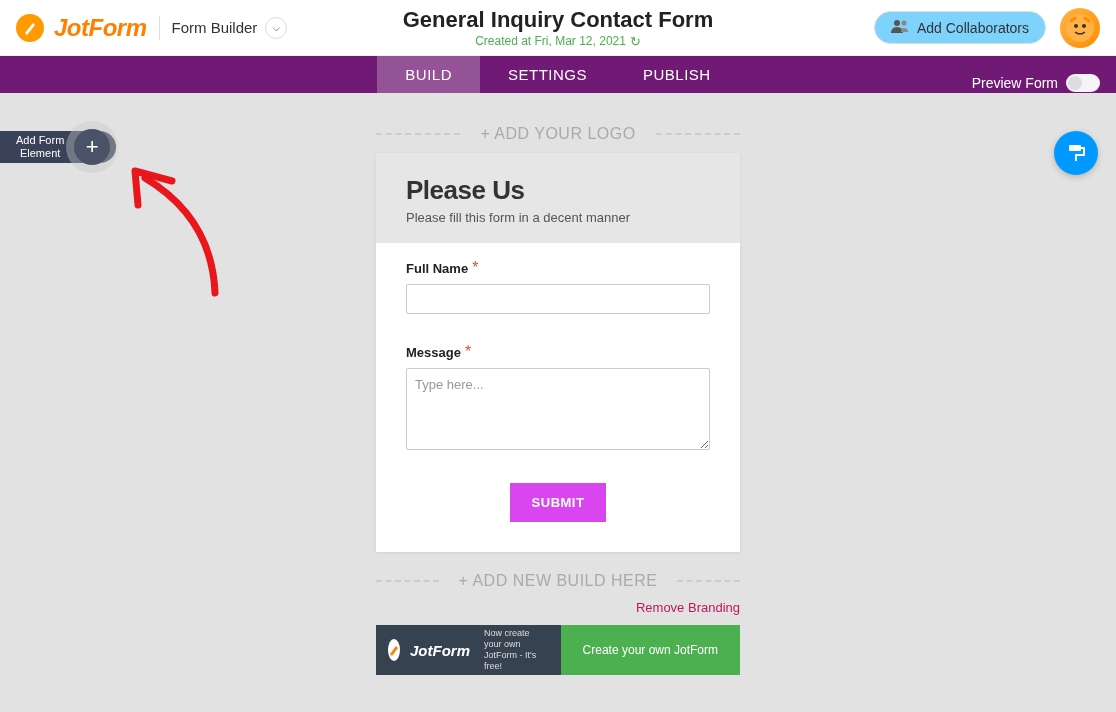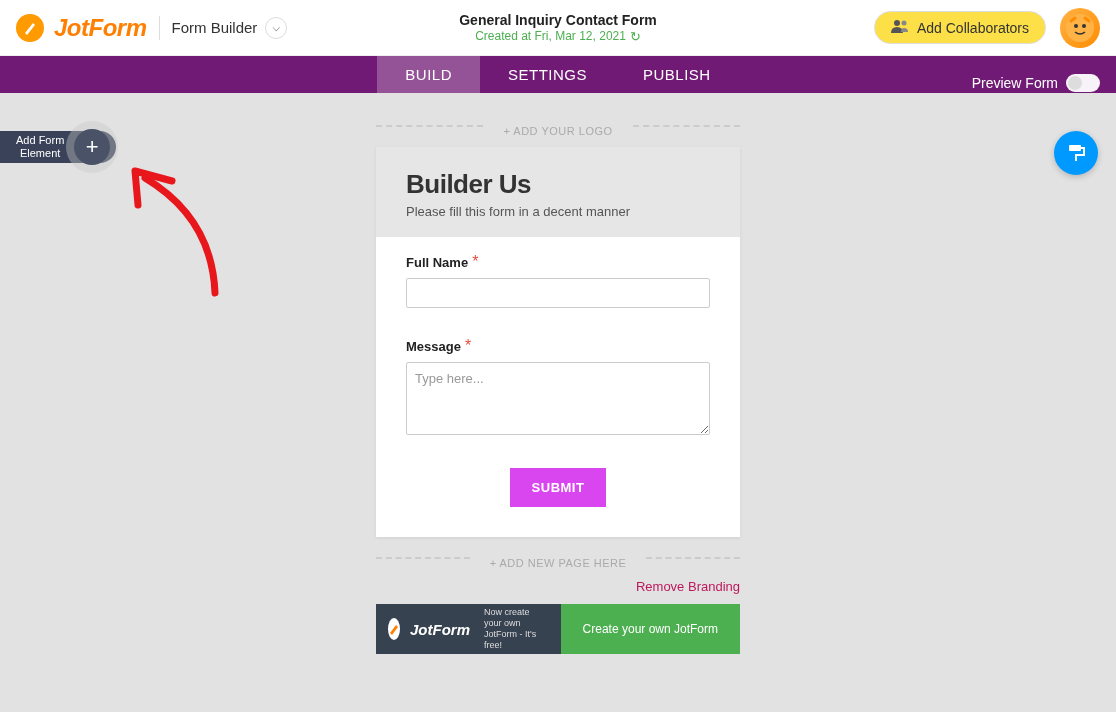--- a/index.html
+++ b/index.html
@@ -9,26 +9,26 @@
     .header { height: 56px; background: #fff; border-bottom: 1px solid #eee; display: flex; align-items: center; padding: 0 16px; position: relative; }
     .logo-area { display: flex; align-items: center; gap: 10px; }
     .logo-icon { width: 28px; height: 28px; background: #ff9a00; border-radius: 50%; display: flex; align-items: center; justify-content: center; position: relative; }
     .logo-icon svg { display: block; }
     .logo-text { font-size: 24px; font-weight: 700; color: #ff7f00; font-style: italic; letter-spacing: -0.5px; }
     .divider-v { width: 1px; height: 24px; background: #ddd; margin: 0 12px; }
     .form-builder-label { font-size: 15px; color: #333; }
     .chevron-btn { width: 22px; height: 22px; border: 1px solid #ddd; border-radius: 50%; display: flex; align-items: center; justify-content: center; margin-left: 8px; font-size: 10px; color: #666; background: #fff; cursor: pointer; }
     
     .header-center { position: absolute; left: 50%; transform: translateX(-50%); text-align: center; }
-    .form-title { font-size: 14px; font-weight: 600; color: #222; text-align: center; }
+    .form-title { font-size: 22px; font-weight: 600; color: #222; text-align: center; }
     .created-at { font-size: 12px; color: #4caf50; display: flex; align-items: center; justify-content: center; gap: 4px; margin-top: 1px; }
     .revert-icon { font-size: 13px; }
     
     .header-right { margin-left: auto; display: flex; align-items: center; gap: 14px; }
-    .collab-btn { display: flex; align-items: center; gap: 8px; padding: 7px 16px; border: 1px solid #ddd; border-radius: 20px; background: #fde047; cursor: pointer; font-size: 14px; color: #333; }
+    .collab-btn { display: flex; align-items: center; gap: 8px; padding: 7px 16px; border: 1px solid #ddd; border-radius: 20px; background: #7dd3fc; cursor: pointer; font-size: 14px; color: #333; }
     .avatar { width: 40px; height: 40px; border-radius: 50%; background: linear-gradient(135deg, #ffb347, #ff8c00); display: flex; align-items: center; justify-content: center; font-size: 22px; }
     
     
     .tabbar { height: 37px; background: #701a75; display: flex; align-items: stretch; position: relative; }
     .tabs { display: flex; margin: 0 auto; }
     .tab { padding: 0 28px; display: flex; align-items: center; color: #fff; font-size: 15px; font-weight: 500; letter-spacing: 0.5px; cursor: pointer; }
     .tab.active { background: rgba(255,255,255,0.25); }
     .preview-area { position: absolute; right: 16px; top: 8px; height: 100%; display: flex; align-items: center; gap: 8px; color: #fff; font-size: 14px; }
     .toggle { width: 34px; height: 18px; background: rgba(255,255,255,0.95); border-radius: 10px; position: relative; cursor: pointer; }
     .toggle::after { content: ''; width: 14px; height: 14px; background: #ddd; border-radius: 50%; position: absolute; left: 2px; top: 2px; }
@@ -37,36 +37,36 @@
     .canvas { background: #e2e2e2; height: calc(712px - 56px - 37px); position: relative; overflow: hidden; }
     
     .add-element { position: absolute; left: 0; top: 38px; background: #394258; color: #fff; border-radius: 0 30px 30px 0; height: 32px; display: flex; align-items: center; padding: 0 6px 0 16px; gap: 10px; cursor: pointer; }
     .add-element-text { font-size: 11px; line-height: 1.2; text-align: center; }
     .add-element-plus { width: 36px; height: 36px; background: #4a5268; border-radius: 50%; display: flex; align-items: center; justify-content: center; font-size: 22px; font-weight: 300; box-shadow: 0 0 0 8px rgba(200,200,200,0.4); }
     
     .arrow-svg { position: absolute; left: 120px; top: 70px; pointer-events: none; }
     
     .builder-center { width: 364px; margin: 0 auto; padding-top: 32px; }
     
-    .dashed-row { display: flex; gap: 20px; color: #aaa; font-size: 11px; letter-spacing: 0.5px; margin-bottom: 10px; }
+    .dashed-row { display: flex; align-items: center; gap: 20px; color: #aaa; font-size: 16px; letter-spacing: 0.5px; margin-bottom: 10px; }
     .dashed-line { flex: 1; border-top: 2px dashed #ccc; }
     .dashed-row.clickable { cursor: pointer; }
     
     .form-card { background: #fff; width: 100%; box-shadow: 0 1px 3px rgba(0,0,0,0.08); margin-bottom: 20px; }
     .form-header-block { background: #e6e6e6; padding: 22px 30px 18px; }
     .form-header-title { font-size: 26px; font-weight: 700; color: #333; font-family: Arial, sans-serif; letter-spacing: -0.5px; }
     .form-header-sub { font-size: 13px; color: #555; margin-top: 4px; }
     
     .form-body { padding: 16px 30px 30px; }
     .field { margin-bottom: 29px; }
     .field-label { font-size: 13px; font-weight: 600; color: #222; }
     .req-star { color: #e74c3c; margin-left: 4px; }
     .text-input { width: 100%; height: 30px; border: 1px solid #ccc; border-radius: 2px; padding: 0 8px; margin-top: 7px; font-size: 13px; }
     .helper-text { font-size: 10px; color: #666; margin-top: 3px; }
-    .textarea { width: 100%; height: 73px; border: 1px solid #ccc; border-radius: 2px; padding: 8px; margin-top: 7px; font-size: 13px; resize: both; font-family: inherit; }
+    .textarea { width: 100%; height: 82px; border: 1px solid #ccc; border-radius: 2px; padding: 8px; margin-top: 7px; font-size: 13px; resize: both; font-family: inherit; }
     .textarea::placeholder { color: #999; }
     
     .submit-wrap { text-align: center; margin-top: 28px; }
     .submit-btn { background: #d946ef; color: #fff; border: none; padding: 12px 22px; font-size: 13px; font-weight: 600; letter-spacing: 0.5px; cursor: pointer; }
     
     .remove-branding { text-align: right; font-size: 13px; color: #be185d; margin: 6px 0 10px; cursor: pointer; }
     
     .promo-bar { background: #374251; display: flex; align-items: stretch; height: 50px; }
     .promo-left { display: flex; align-items: center; gap: 10px; padding: 0 12px; flex: 1; }
     .promo-logo-icon { width: 22px; height: 22px; background: #fff; border-radius: 50%; display: flex; align-items: center; justify-content: center; }
@@ -160,21 +160,21 @@
   <div class="builder-center">
 
     <div class="dashed-row clickable">
       <div class="dashed-line"></div>
       <span>+ ADD YOUR LOGO</span>
       <div class="dashed-line"></div>
     </div>
 
     <div class="form-card">
       <div class="form-header-block">
-        <div class="form-header-title">Builder Us</div>
+        <div class="form-header-title">Please Us</div>
         <div class="form-header-sub">Please fill this form in a decent manner</div>
       </div>
       <div class="form-body">
 
         <div class="field">
           <span class="field-label">Full Name</span><span class="req-star">*</span>
           <input class="text-input" type="text" style="">
         </div>
 
 
@@ -184,21 +184,21 @@
         </div>
 
         <div class="submit-wrap">
           <button class="submit-btn">SUBMIT</button>
         </div>
       </div>
     </div>
 
     <div class="dashed-row clickable">
       <div class="dashed-line"></div>
-      <span>+ ADD NEW PAGE HERE</span>
+      <span>+ ADD NEW BUILD HERE</span>
       <div class="dashed-line"></div>
     </div>
 
     <div class="remove-branding">Remove Branding</div>
 
     <div class="promo-bar">
       <div class="promo-left">
         <span class="promo-logo-icon">
           <svg width="12" height="12" viewBox="0 0 12 12">
               <path d="M2 10 L8 2 L10 4 L4 12 Z" fill="#ff7f00"></path>

